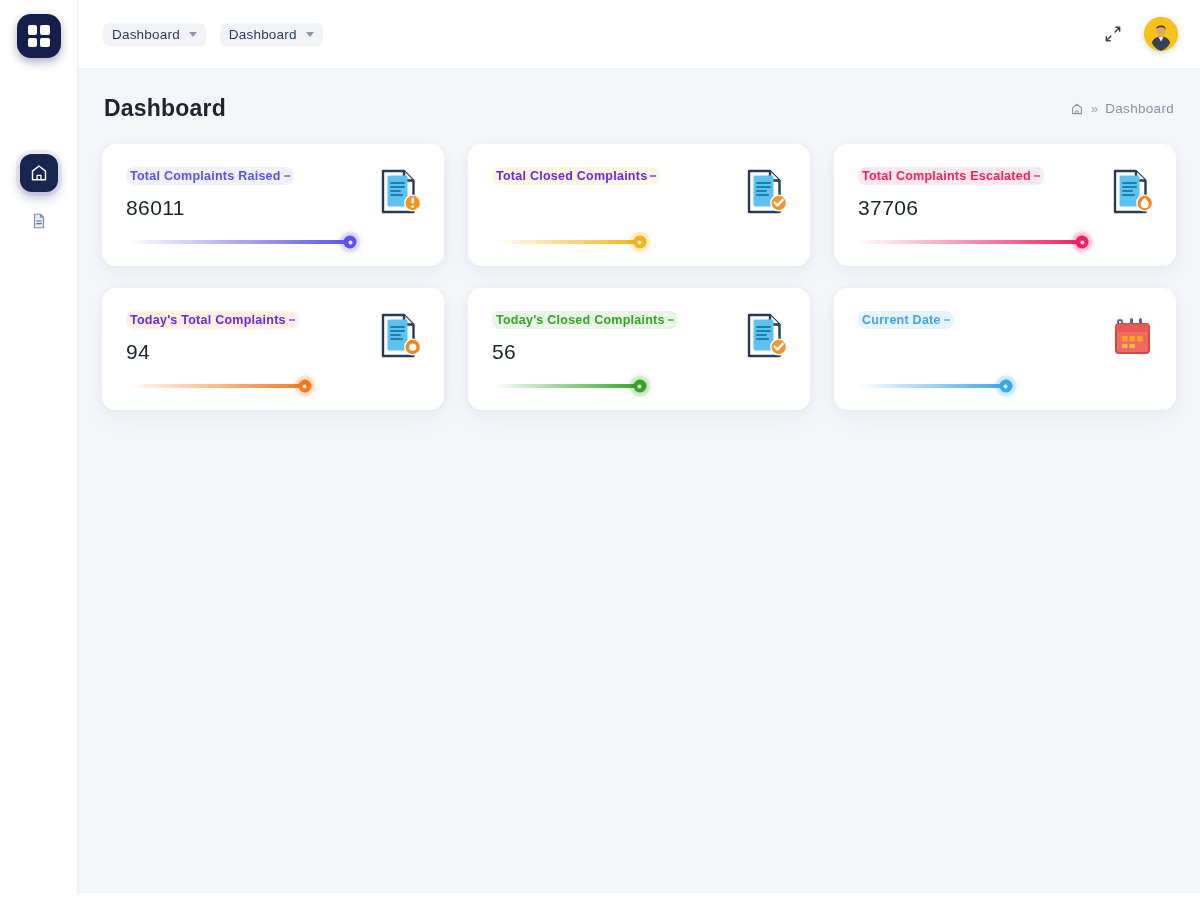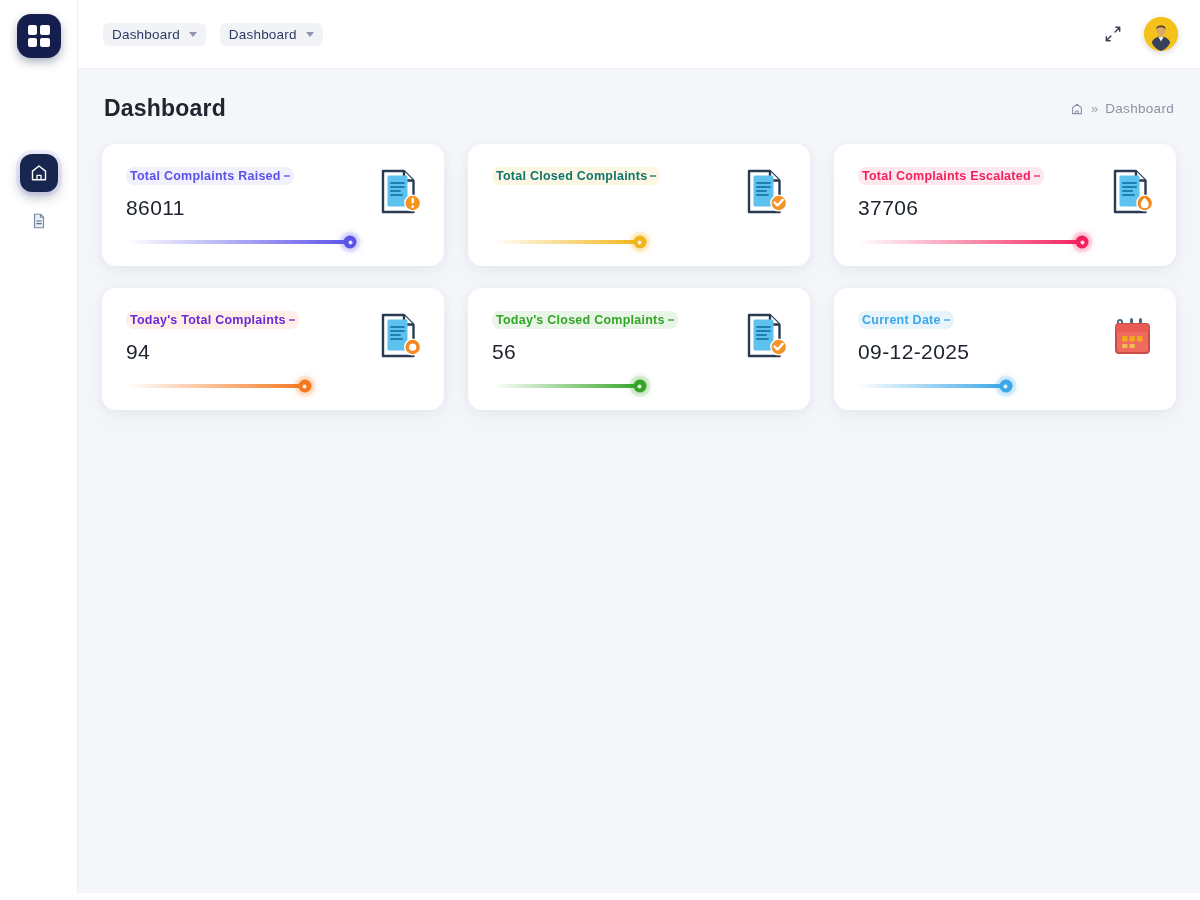--- a/index.html
+++ b/index.html
@@ -236,21 +236,21 @@
           </div><div class="card-icon"><svg width="44" height="48" viewBox="0 0 44 48">
               <path d="M5 3h21l9.5 9.5V44H5z" fill="#ffffff" stroke="#2a3a52" stroke-width="2.4" stroke-linejoin="round"></path>
               <path d="M26 3v9.5h9.5" fill="#ffffff" stroke="#2a3a52" stroke-width="2.4" stroke-linejoin="round"></path>
               <rect x="9.5" y="7.5" width="20" height="31" rx="1.5" fill="#5ec2ef"></rect>
               <path d="M13 15h13M13 19h13M13 23h9M13 27h11" stroke="#1f7fb5" stroke-width="2" stroke-linecap="round"></path>
               <circle cx="34.7" cy="35" r="8.6" fill="#ffffff"></circle>
               <circle cx="34.7" cy="35" r="7.2" fill="#f6921e"></circle>
               <rect x="33.5" y="29.5" width="2.4" height="6" rx="1.2" fill="#fff"></rect>
               <circle cx="34.7" cy="38.6" r="1.4" fill="#fff"></circle>
             </svg></div></div>
-        <div class="card"><div class="card-label" style="color:#0f766e;background:rgba(240,181,24,0.12);justify-content:space-between;">
+        <div class="card"><div class="card-label" style="color:#6d28d9;background:rgba(240,181,24,0.12);justify-content:space-between;">
             <span>Total Closed Complaints</span>
             <span class="dash"></span>
           </div><div class="track">
             <div class="bar" style="width:58%;background:linear-gradient(90deg,#f0b51800 0%,#f0b518 100%);"></div>
             <div class="knob" style="left:58%;background:#f0b518;box-shadow:0 0 0 4px rgba(240,181,24,0.12), 0 0 9px #f0b51899;"></div>
           </div><div class="card-icon"><svg width="44" height="48" viewBox="0 0 44 48">
               <path d="M5 3h21l9.5 9.5V44H5z" fill="#ffffff" stroke="#2a3a52" stroke-width="2.4" stroke-linejoin="round"></path>
               <path d="M26 3v9.5h9.5" fill="#ffffff" stroke="#2a3a52" stroke-width="2.4" stroke-linejoin="round"></path>
               <rect x="9.5" y="7.5" width="20" height="31" rx="1.5" fill="#5ec2ef"></rect>
               <path d="M13 15h13M13 19h13M13 23h9M13 27h11" stroke="#1f7fb5" stroke-width="2" stroke-linecap="round"></path>
@@ -299,21 +299,21 @@
               <path d="M26 3v9.5h9.5" fill="#ffffff" stroke="#2a3a52" stroke-width="2.4" stroke-linejoin="round"></path>
               <rect x="9.5" y="7.5" width="20" height="31" rx="1.5" fill="#5ec2ef"></rect>
               <path d="M13 15h13M13 19h13M13 23h9M13 27h11" stroke="#1f7fb5" stroke-width="2" stroke-linecap="round"></path>
               <circle cx="34.7" cy="35" r="8.6" fill="#ffffff"></circle>
               <circle cx="34.7" cy="35" r="7.2" fill="#f4922b"></circle>
               <path d="M30.6 34.6l2.9 2.9 5.2-5.6" fill="none" stroke="#fff" stroke-width="2.4" stroke-linecap="round" stroke-linejoin="round"></path>
             </svg></div></div>
         <div class="card"><div class="card-label" style="color:#3ba7e8;background:rgba(59,167,232,0.12);text-align:right;">
             <span>Current Date</span>
             <span class="dash"></span>
-          </div><div class="card-value">09-12-2025</div><div class="track">
+          </div><div class="track">
             <div class="bar" style="width:58%;background:linear-gradient(90deg,#3ba7e800 0%,#3ba7e8 100%);"></div>
             <div class="knob" style="left:58%;background:#3ba7e8;box-shadow:0 0 0 4px rgba(59,167,232,0.12), 0 0 9px #3ba7e899;"></div>
           </div><div class="card-icon"><svg width="44" height="48" viewBox="0 0 44 48">
               <rect x="8" y="8" width="4" height="9" rx="2" fill="none" stroke="#4a6b8a" stroke-width="2"></rect>
               <rect x="20" y="6" width="3" height="9" rx="1.5" fill="#4a6b8a"></rect>
               <rect x="29" y="6" width="3" height="9" rx="1.5" fill="#4a6b8a"></rect>
               <rect x="6" y="12" width="33" height="29" rx="3" fill="#f06a60" stroke="#c94c46" stroke-width="2"></rect>
               <rect x="6" y="12" width="33" height="8" rx="3" fill="#e85a52"></rect>
               <rect x="12" y="24" width="5.5" height="5.5" rx="1" fill="#f2a81d"></rect>
               <rect x="19.5" y="24" width="5.5" height="5.5" rx="1" fill="#f2a81d"></rect>

